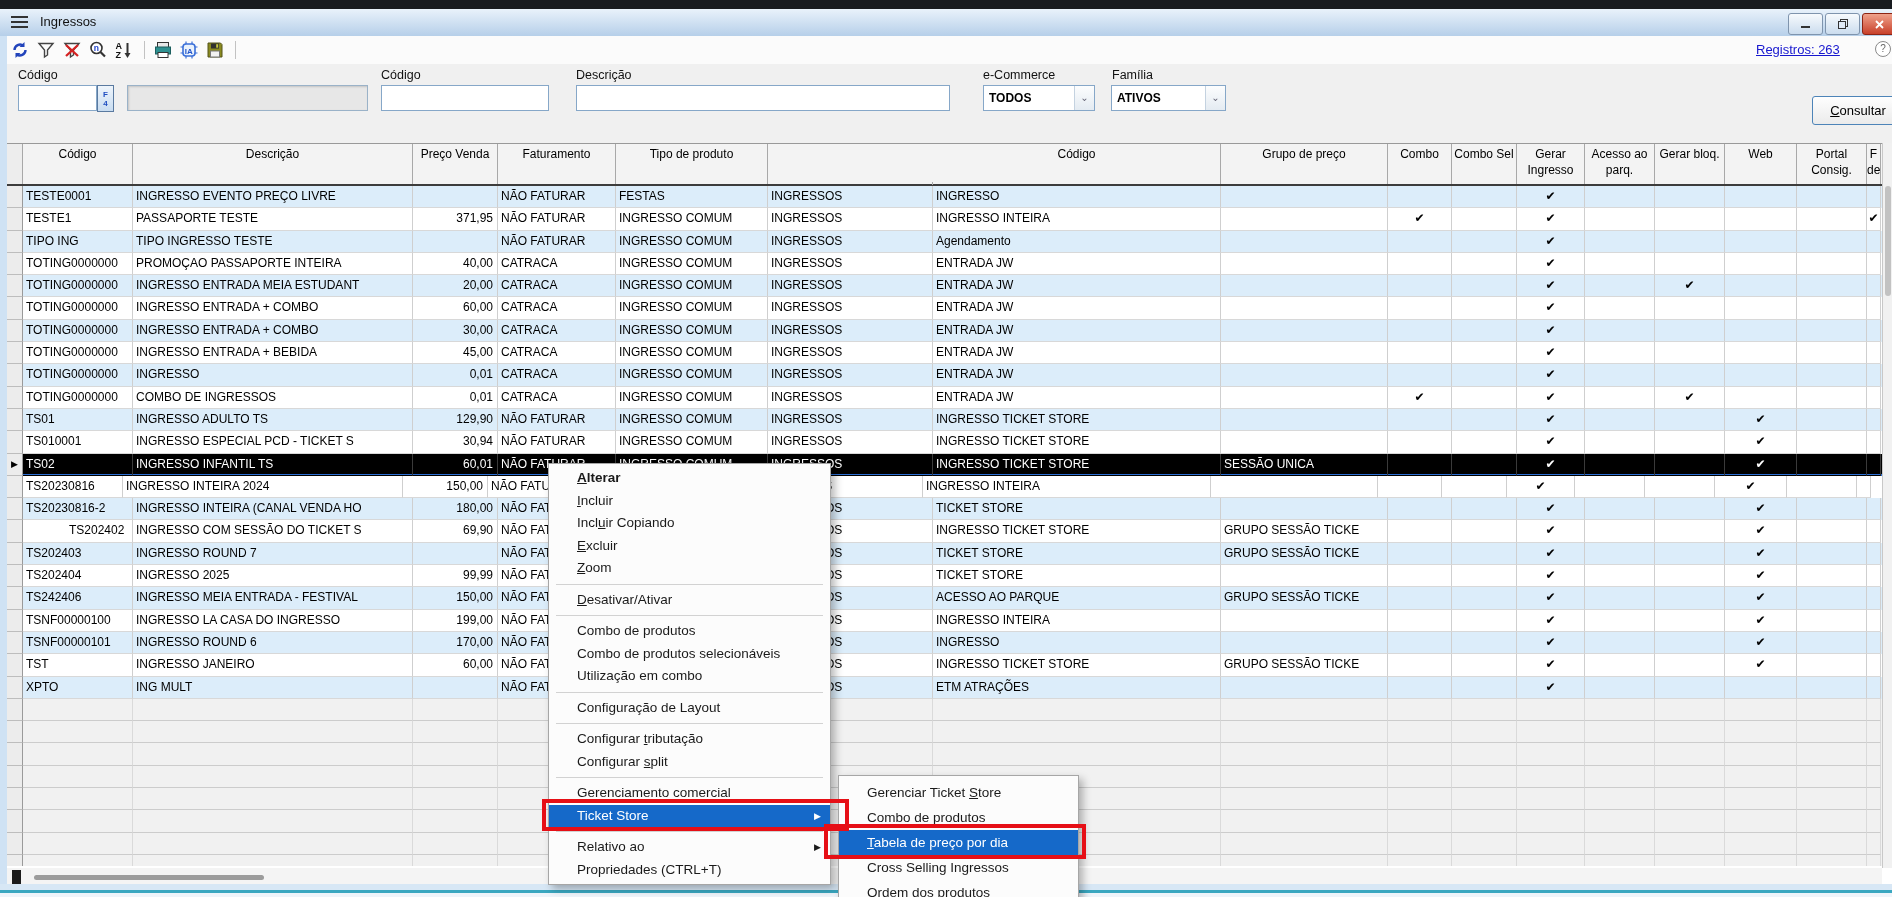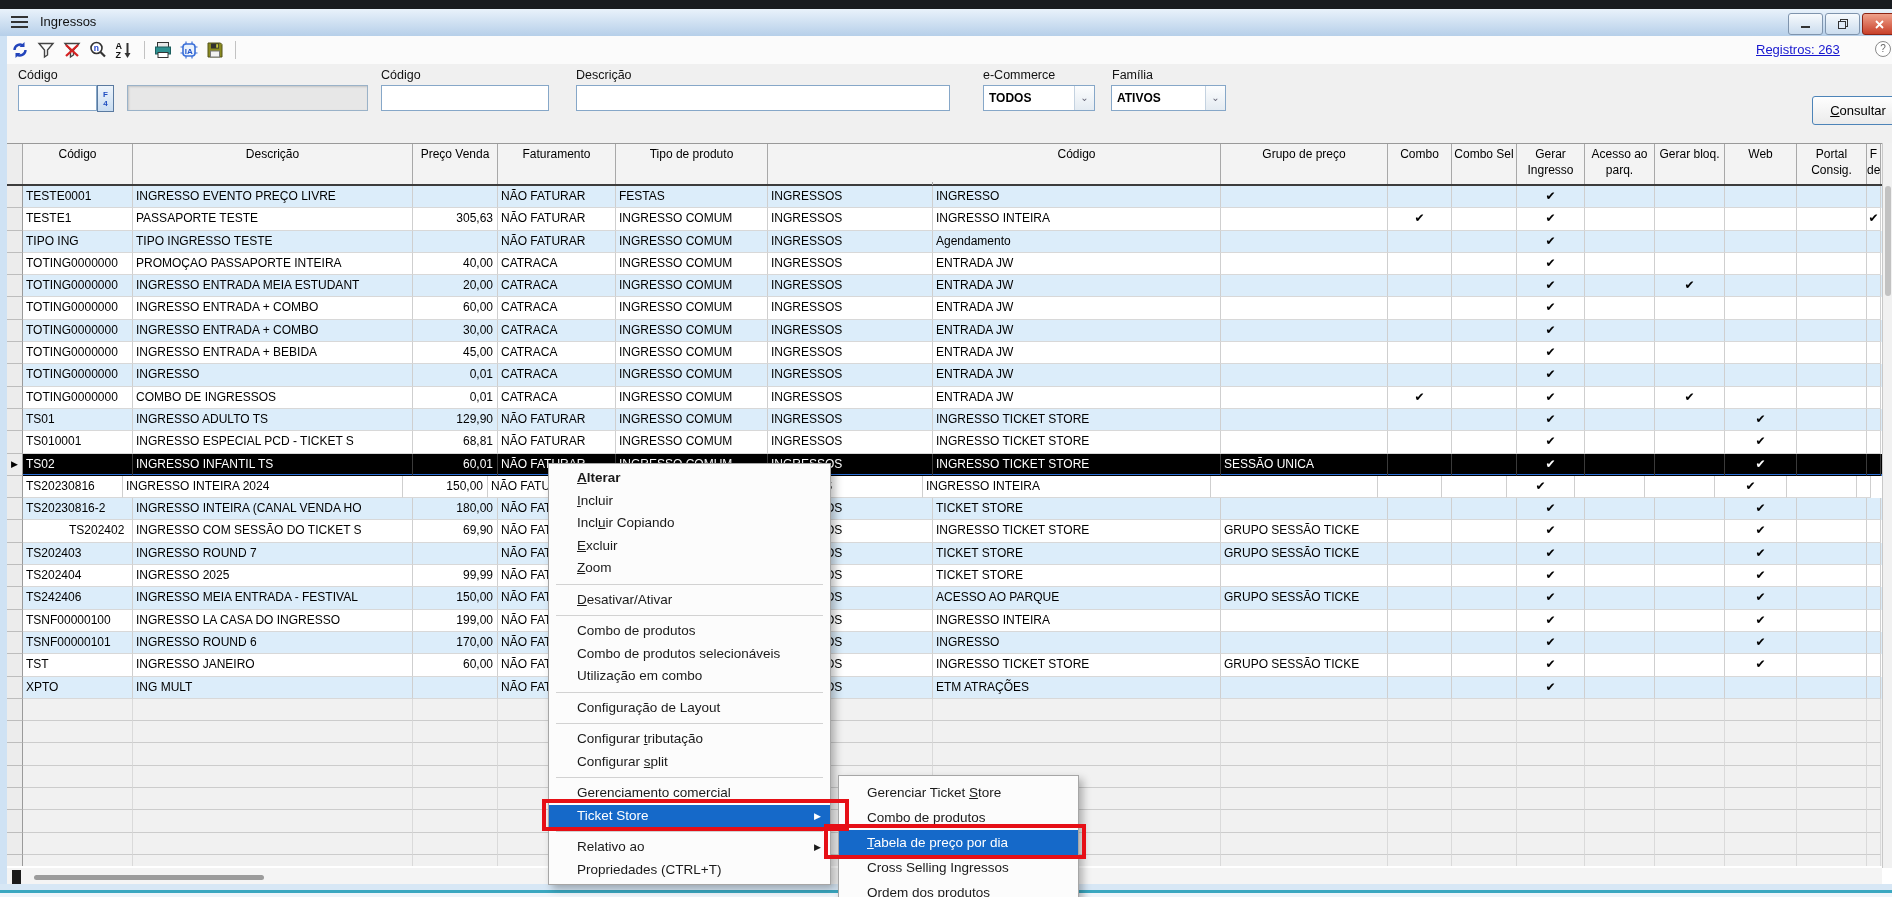--- a/index.html
+++ b/index.html
@@ -239,21 +239,21 @@
           <div class="gcell c" style="width: 70px;"></div>
           <div class="gcell c" style="width: 70px;"></div>
           <div class="gcell c" style="width: 72px;"></div>
           <div class="gcell c" style="width: 70px;"></div>
           <div class="gcell c" style="width: 14px;"></div>
         </div>
         <div class="grow">
           <div class="gsel"></div>
           <div class="gcell" style="width: 110px;">TESTE1</div>
           <div class="gcell" style="width: 280px;">PASSAPORTE TESTE</div>
-          <div class="gcell r" style="width: 85px;">305,63</div>
+          <div class="gcell r" style="width: 85px;">371,95</div>
           <div class="gcell" style="width: 118px;">NÃO FATURAR</div>
           <div class="gcell" style="width: 152px;">INGRESSO COMUM</div>
           <div class="gcell" style="width: 165px;">INGRESSOS</div>
           <div class="gcell" style="width: 288px;">INGRESSO INTEIRA</div>
           <div class="gcell" style="width: 167px;"></div>
           <div class="gcell c" style="width: 64px;"><span>✔</span></div>
           <div class="gcell c" style="width: 65px;"></div>
           <div class="gcell c" style="width: 68px;"><span>✔</span></div>
           <div class="gcell c" style="width: 70px;"></div>
           <div class="gcell c" style="width: 70px;"></div>
@@ -429,21 +429,21 @@
           <div class="gcell c" style="width: 70px;"></div>
           <div class="gcell c" style="width: 70px;"></div>
           <div class="gcell c" style="width: 72px;"><span>✔</span></div>
           <div class="gcell c" style="width: 70px;"></div>
           <div class="gcell c" style="width: 14px;"></div>
         </div>
         <div class="grow">
           <div class="gsel"></div>
           <div class="gcell" style="width: 110px;">TS010001</div>
           <div class="gcell" style="width: 280px;">INGRESSO ESPECIAL PCD - TICKET S</div>
-          <div class="gcell r" style="width: 85px;">68,81</div>
+          <div class="gcell r" style="width: 85px;">30,94</div>
           <div class="gcell" style="width: 118px;">NÃO FATURAR</div>
           <div class="gcell" style="width: 152px;">INGRESSO COMUM</div>
           <div class="gcell" style="width: 165px;">INGRESSOS</div>
           <div class="gcell" style="width: 288px;">INGRESSO TICKET STORE</div>
           <div class="gcell" style="width: 167px;"></div>
           <div class="gcell c" style="width: 64px;"></div>
           <div class="gcell c" style="width: 65px;"></div>
           <div class="gcell c" style="width: 68px;"><span>✔</span></div>
           <div class="gcell c" style="width: 70px;"></div>
           <div class="gcell c" style="width: 70px;"></div>

